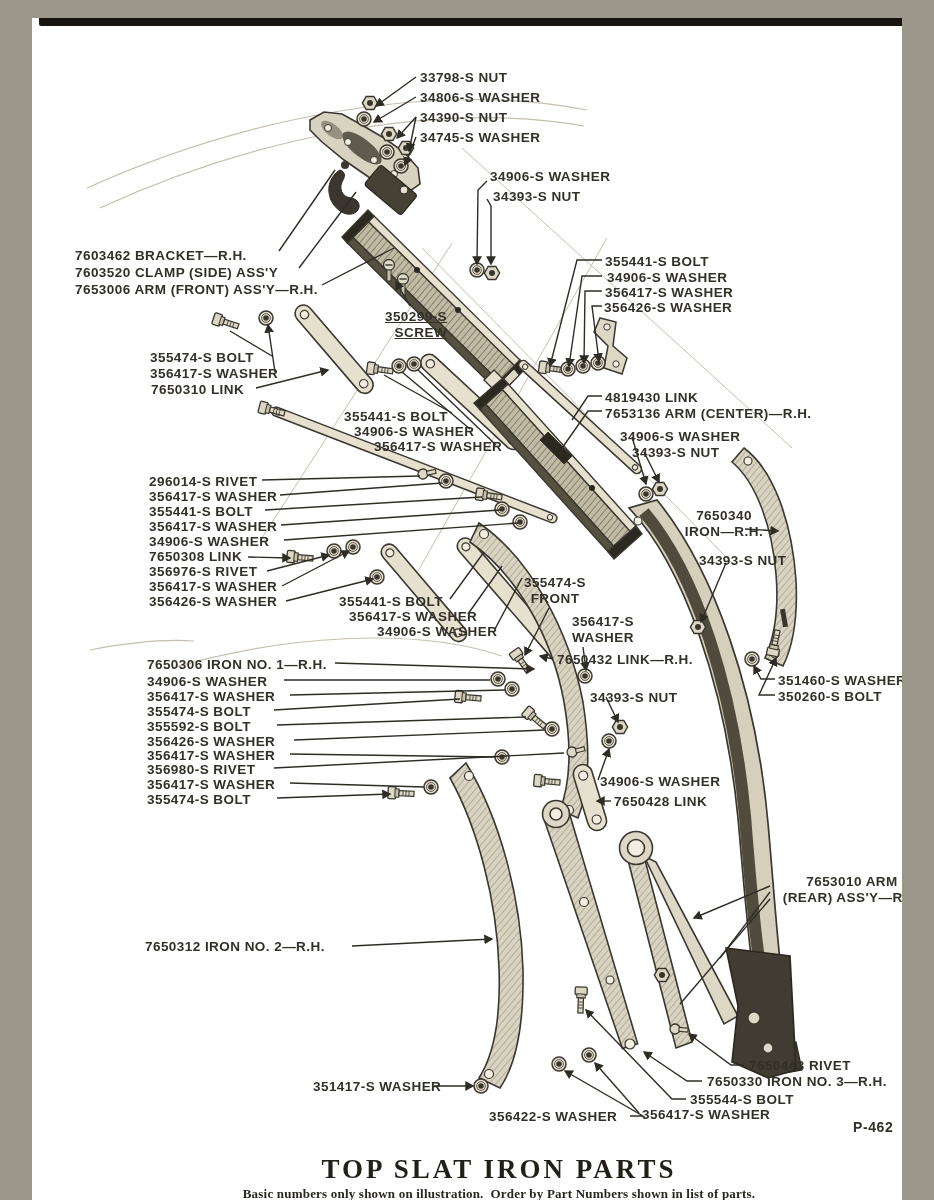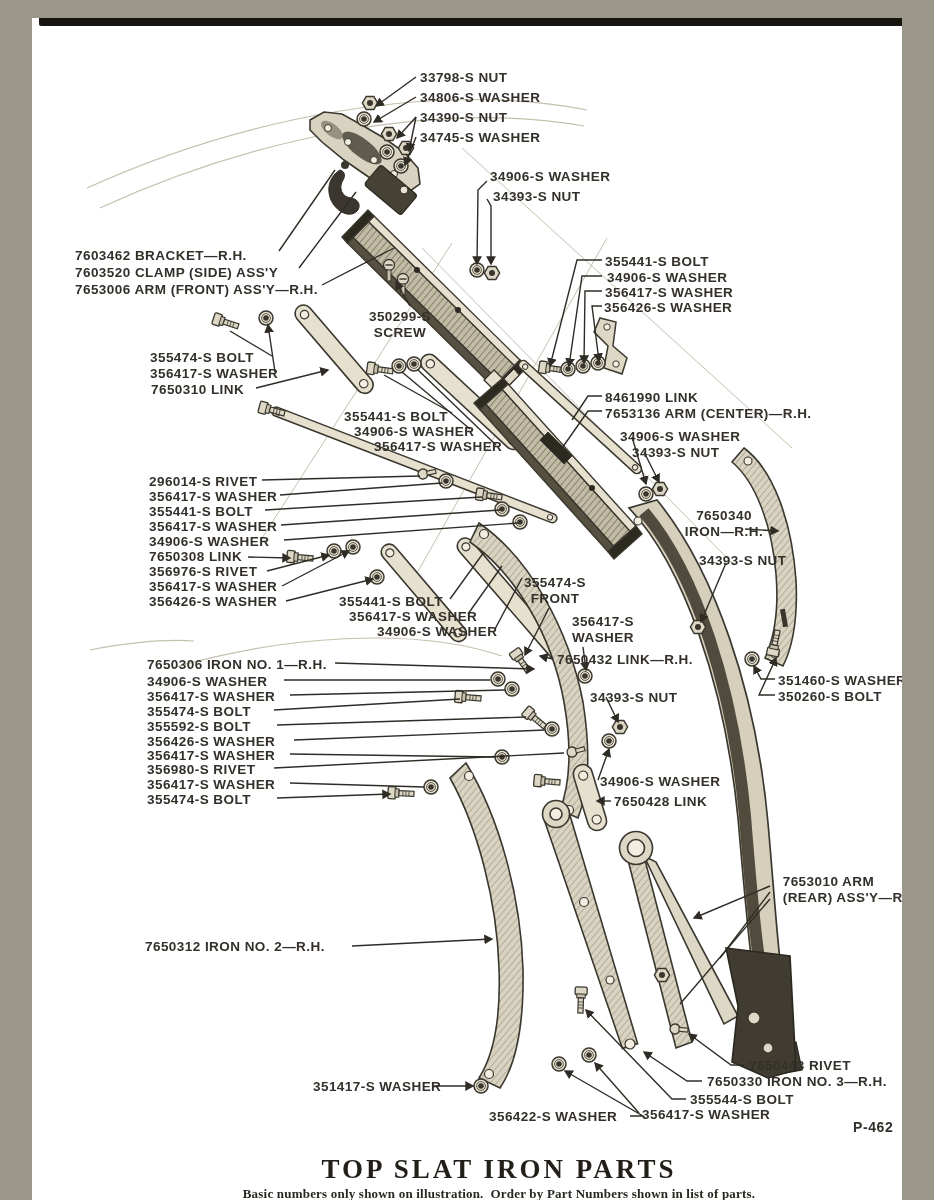--- a/index.html
+++ b/index.html
@@ -333,35 +333,35 @@
   <div id="labels-layer">
       <div class="part-label" style="left: 388px; top: 52px;">33798-S NUT</div>
       <div class="part-label" style="left: 388px; top: 72px;">34806-S WASHER</div>
       <div class="part-label" style="left: 388px; top: 92px;">34390-S NUT</div>
       <div class="part-label" style="left: 388px; top: 112px;">34745-S WASHER</div>
       <div class="part-label" style="left: 458px; top: 151px;">34906-S WASHER</div>
       <div class="part-label" style="left: 461px; top: 171px;">34393-S NUT</div>
       <div class="part-label" style="left: 43px; top: 230px;">7603462 BRACKET—R.H.</div>
       <div class="part-label" style="left: 43px; top: 247px;">7603520 CLAMP (SIDE) ASS'Y</div>
       <div class="part-label" style="left: 43px; top: 264px;">7653006 ARM (FRONT) ASS'Y—R.H.</div>
-      <div class="part-label" style="left: 368px; top: 291px; text-align: center; transform: translateX(-50%);">
+      <div class="part-label" style="left: 384px; top: 291px; text-align: right; transform: translateX(-50%); text-decoration: underline;">
         <div>350299-S</div>
         <div>SCREW</div>
       </div>
       <div class="part-label" style="left: 118px; top: 332px;">355474-S BOLT</div>
       <div class="part-label" style="left: 118px; top: 348px;">356417-S WASHER</div>
       <div class="part-label" style="left: 119px; top: 364px;">7650310 LINK</div>
       <div class="part-label" style="left: 573px; top: 236px;">355441-S BOLT</div>
       <div class="part-label" style="left: 575px; top: 252px;">34906-S WASHER</div>
       <div class="part-label" style="left: 573px; top: 267px;">356417-S WASHER</div>
       <div class="part-label" style="left: 572px; top: 282px;">356426-S WASHER</div>
       <div class="part-label" style="left: 312px; top: 391px;">355441-S BOLT</div>
       <div class="part-label" style="left: 322px; top: 406px;">34906-S WASHER</div>
       <div class="part-label" style="left: 342px; top: 421px;">356417-S WASHER</div>
-      <div class="part-label" style="left: 573px; top: 372px;">8461990 LINK</div>
+      <div class="part-label" style="left: 573px; top: 372px;">4819430 LINK</div>
       <div class="part-label" style="left: 573px; top: 388px;">7653136 ARM (CENTER)—R.H.</div>
       <div class="part-label" style="left: 588px; top: 411px;">34906-S WASHER</div>
       <div class="part-label" style="left: 600px; top: 427px;">34393-S NUT</div>
       <div class="part-label" style="left: 117px; top: 456px;">296014-S RIVET</div>
       <div class="part-label" style="left: 117px; top: 471px;">356417-S WASHER</div>
       <div class="part-label" style="left: 117px; top: 486px;">355441-S BOLT</div>
       <div class="part-label" style="left: 117px; top: 501px;">356417-S WASHER</div>
       <div class="part-label" style="left: 117px; top: 516px;">34906-S WASHER</div>
       <div class="part-label" style="left: 117px; top: 531px;">7650308 LINK</div>
       <div class="part-label" style="left: 117px; top: 546px;">356976-S RIVET</div>
@@ -392,21 +392,21 @@
       <div class="part-label" style="left: 115px; top: 686px;">355474-S BOLT</div>
       <div class="part-label" style="left: 115px; top: 701px;">355592-S BOLT</div>
       <div class="part-label" style="left: 115px; top: 716px;">356426-S WASHER</div>
       <div class="part-label" style="left: 115px; top: 730px;">356417-S WASHER</div>
       <div class="part-label" style="left: 115px; top: 744px;">356980-S RIVET</div>
       <div class="part-label" style="left: 115px; top: 759px;">356417-S WASHER</div>
       <div class="part-label" style="left: 115px; top: 774px;">355474-S BOLT</div>
       <div class="part-label" style="left: 558px; top: 672px;">34393-S NUT</div>
       <div class="part-label" style="left: 568px; top: 756px;">34906-S WASHER</div>
       <div class="part-label" style="left: 582px; top: 776px;">7650428 LINK</div>
-      <div class="part-label" style="left: 820px; top: 856px; transform: translateX(-50%);">
+      <div class="part-label" style="left: 820px; top: 856px; text-align: center; transform: translateX(-50%);">
         <div>7653010 ARM</div>
         <div>(REAR) ASS'Y—R.H.</div>
       </div>
       <div class="part-label" style="left: 113px; top: 921px;">7650312 IRON NO. 2—R.H.</div>
       <div class="part-label" style="left: 281px; top: 1061px;">351417-S WASHER</div>
       <div class="part-label" style="left: 457px; top: 1091px;">356422-S WASHER</div>
       <div class="part-label" style="left: 610px; top: 1089px;">356417-S WASHER</div>
       <div class="part-label" style="left: 658px; top: 1074px;">355544-S BOLT</div>
       <div class="part-label" style="left: 675px; top: 1056px; text-align: center;">7650330 IRON NO. 3—R.H.</div>
       <div class="part-label" style="left: 717px; top: 1040px;">7650443 RIVET</div>

